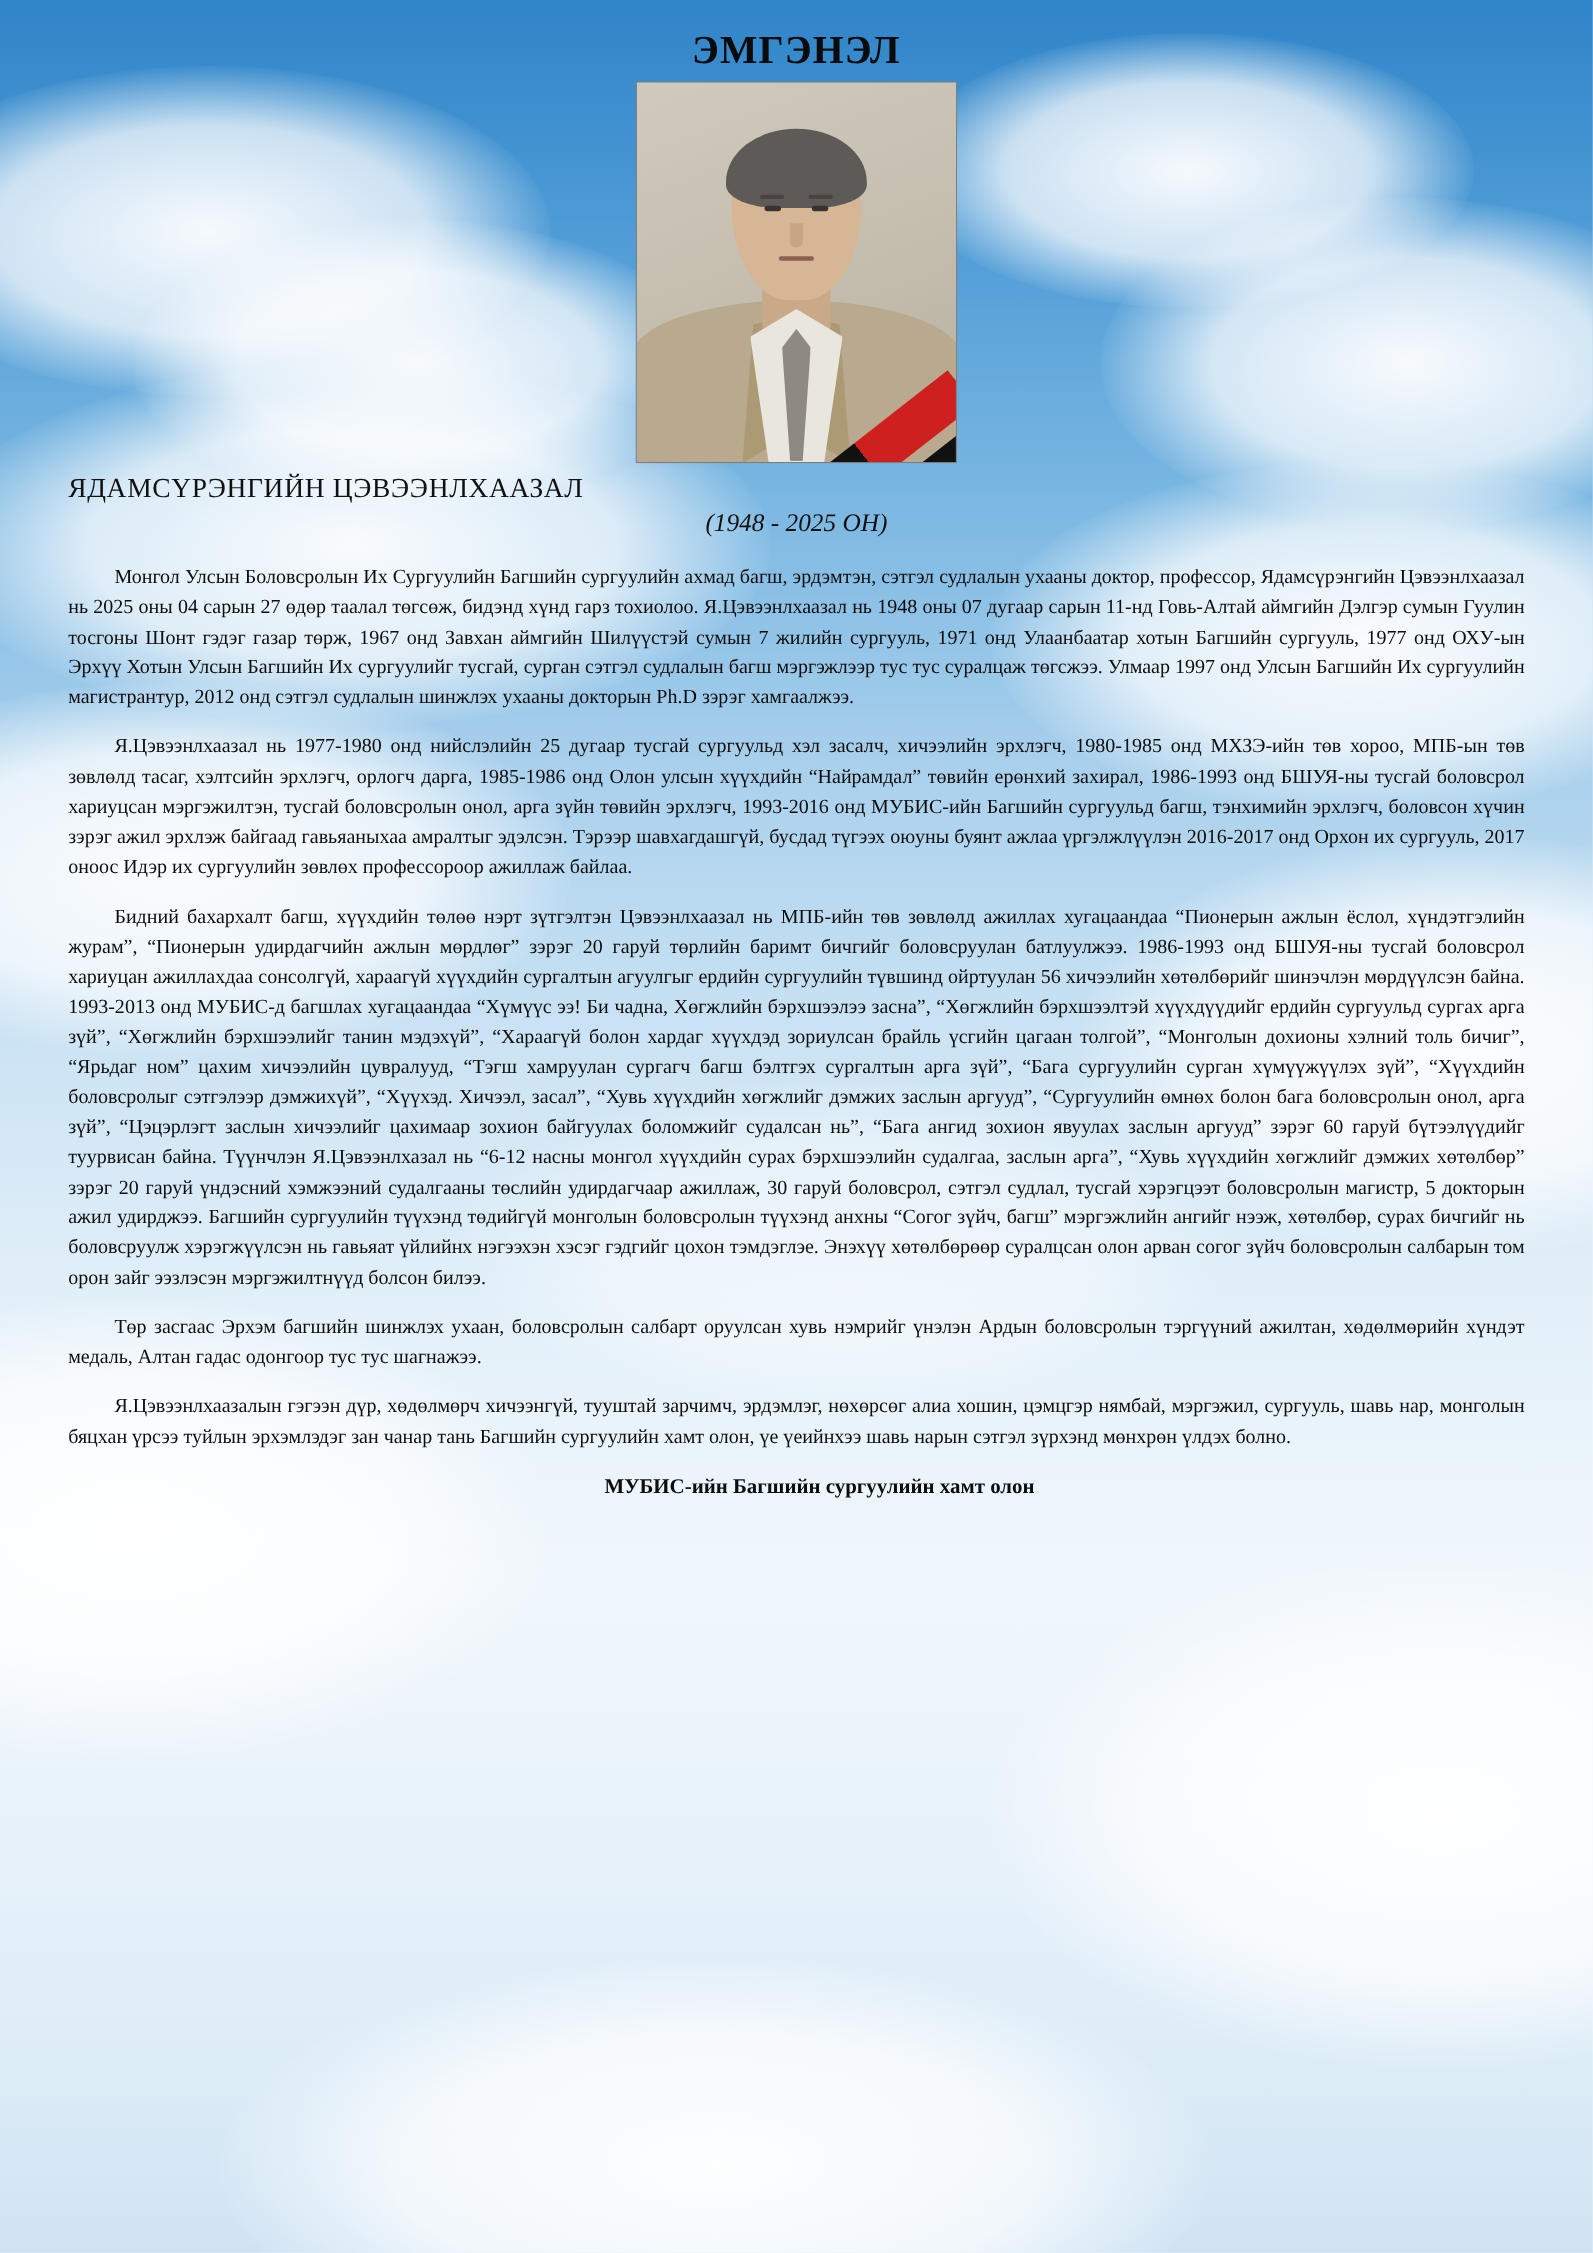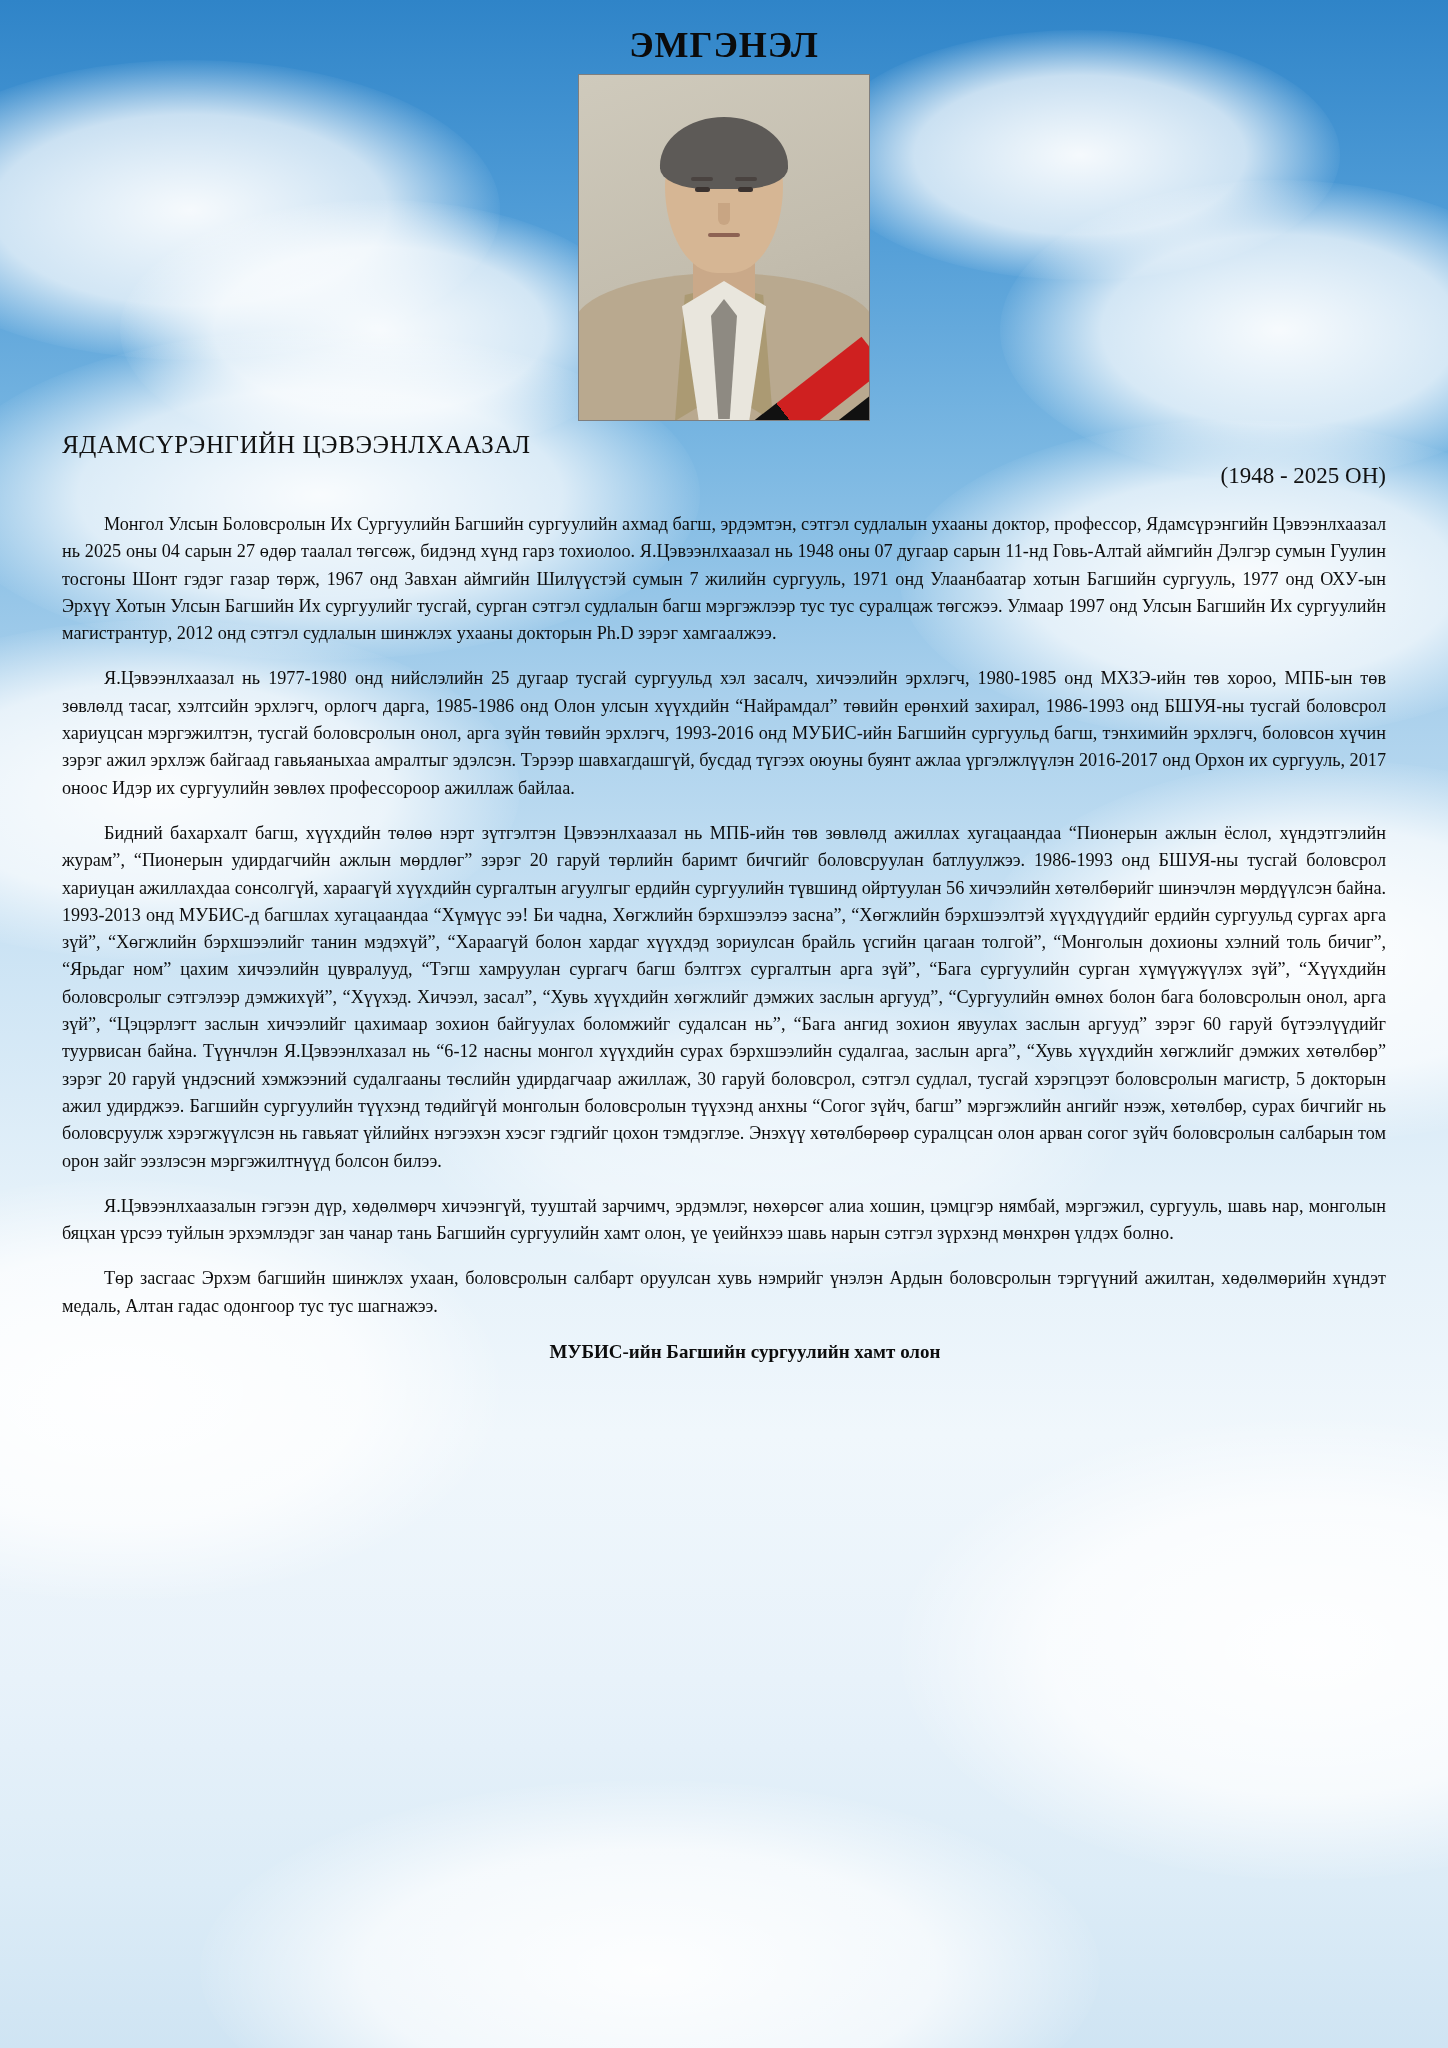--- a/index.html
+++ b/index.html
@@ -165,24 +165,25 @@
     background: #111;
   }
 
   .person-name {
     font-size: 25px;
     letter-spacing: .6px;
     color: #111;
     margin-top: 6px;
   }
   .person-years {
-    text-align: right;
+    text-align: center;
     font-size: 23px;
     color: #111;
     margin-top: 4px;
+    font-style: italic;
   }
 
   .body-text {
     margin-top: 22px;
     font-size: 18.2px;
     line-height: 1.5;
     color: #0d0d0d;
     text-align: justify;
     text-justify: inter-word;
   }
@@ -247,18 +248,18 @@
     </div>
   </div>
 
   <div class="person-name">ЯДАМСҮРЭНГИЙН ЦЭВЭЭНЛХААЗАЛ</div>
   <div class="person-years">(1948 - 2025 ОН)</div>
 
   <div class="body-text">
     <p>Монгол Улсын Боловсролын Их Сургуулийн Багшийн сургуулийн ахмад багш, эрдэмтэн, сэтгэл судлалын ухааны доктор, профессор, Ядамсүрэнгийн Цэвээнлхаазал нь 2025 оны 04 сарын 27 өдөр таалал төгсөж, бидэнд хүнд гарз тохиолоо. Я.Цэвээнлхаазал нь 1948 оны 07 дугаар сарын 11-нд Говь-Алтай аймгийн Дэлгэр сумын Гуулин тосгоны Шонт гэдэг газар төрж, 1967 онд Завхан аймгийн Шилүүстэй сумын 7 жилийн сургууль, 1971 онд Улаанбаатар хотын Багшийн сургууль, 1977 онд ОХУ-ын Эрхүү Хотын Улсын Багшийн Их сургуулийг тусгай, сурган сэтгэл судлалын багш мэргэжлээр тус тус суралцаж төгсжээ. Улмаар 1997 онд Улсын Багшийн Их сургуулийн магистрантур, 2012 онд сэтгэл судлалын шинжлэх ухааны докторын Ph.D зэрэг хамгаалжээ.</p>
     <p>Я.Цэвээнлхаазал нь 1977-1980 онд нийслэлийн 25 дугаар тусгай сургуульд хэл засалч, хичээлийн эрхлэгч, 1980-1985 онд МХЗЭ-ийн төв хороо, МПБ-ын төв зөвлөлд тасаг, хэлтсийн эрхлэгч, орлогч дарга, 1985-1986 онд Олон улсын хүүхдийн “Найрамдал” төвийн ерөнхий захирал, 1986-1993 онд БШУЯ-ны тусгай боловсрол хариуцсан мэргэжилтэн, тусгай боловсролын онол, арга зүйн төвийн эрхлэгч, 1993-2016 онд МУБИС-ийн Багшийн сургуульд багш, тэнхимийн эрхлэгч, боловсон хүчин зэрэг ажил эрхлэж байгаад гавьяаныхаа амралтыг эдэлсэн. Тэрээр шавхагдашгүй, бусдад түгээх оюуны буянт ажлаа үргэлжлүүлэн 2016-2017 онд Орхон их сургууль, 2017 оноос Идэр их сургуулийн зөвлөх профессороор ажиллаж байлаа.</p>
     <p>Бидний бахархалт багш, хүүхдийн төлөө нэрт зүтгэлтэн Цэвээнлхаазал нь МПБ-ийн төв зөвлөлд ажиллах хугацаандаа “Пионерын ажлын ёслол, хүндэтгэлийн журам”, “Пионерын удирдагчийн ажлын мөрдлөг” зэрэг 20 гаруй төрлийн баримт бичгийг боловсруулан батлуулжээ. 1986-1993 онд БШУЯ-ны тусгай боловсрол хариуцан ажиллахдаа сонсолгүй, хараагүй хүүхдийн сургалтын агуулгыг ердийн сургуулийн түвшинд ойртуулан 56 хичээлийн хөтөлбөрийг шинэчлэн мөрдүүлсэн байна. 1993-2013 онд МУБИС-д багшлах хугацаандаа “Хүмүүс ээ! Би чадна, Хөгжлийн бэрхшээлээ засна”, “Хөгжлийн бэрхшээлтэй хүүхдүүдийг ердийн сургуульд сургах арга зүй”, “Хөгжлийн бэрхшээлийг танин мэдэхүй”, “Хараагүй болон хардаг хүүхдэд зориулсан брайль үсгийн цагаан толгой”, “Монголын дохионы хэлний толь бичиг”, “Ярьдаг ном” цахим хичээлийн цувралууд, “Тэгш хамруулан сургагч багш бэлтгэх сургалтын арга зүй”, “Бага сургуулийн сурган хүмүүжүүлэх зүй”, “Хүүхдийн боловсролыг сэтгэлээр дэмжихүй”, “Хүүхэд. Хичээл, засал”, “Хувь хүүхдийн хөгжлийг дэмжих заслын аргууд”, “Сургуулийн өмнөх болон бага боловсролын онол, арга зүй”, “Цэцэрлэгт заслын хичээлийг цахимаар зохион байгуулах боломжийг судалсан нь”, “Бага ангид зохион явуулах заслын аргууд” зэрэг 60 гаруй бүтээлүүдийг туурвисан байна. Түүнчлэн Я.Цэвээнлхазал нь “6-12 насны монгол хүүхдийн сурах бэрхшээлийн судалгаа, заслын арга”, “Хувь хүүхдийн хөгжлийг дэмжих хөтөлбөр” зэрэг 20 гаруй үндэсний хэмжээний судалгааны төслийн удирдагчаар ажиллаж, 30 гаруй боловсрол, сэтгэл судлал, тусгай хэрэгцээт боловсролын магистр, 5 докторын ажил удирджээ. Багшийн сургуулийн түүхэнд төдийгүй монголын боловсролын түүхэнд анхны “Согог зүйч, багш” мэргэжлийн ангийг нээж, хөтөлбөр, сурах бичгийг нь боловсруулж хэрэгжүүлсэн нь гавьяат үйлийнх нэгээхэн хэсэг гэдгийг цохон тэмдэглэе. Энэхүү хөтөлбөрөөр суралцсан олон арван  согог зүйч боловсролын салбарын том орон зайг ээзлэсэн мэргэжилтнүүд болсон билээ.</p>
+    <p>Төр засгаас Эрхэм багшийн шинжлэх ухаан, боловсролын салбарт оруулсан хувь нэмрийг үнэлэн Ардын боловсролын тэргүүний ажилтан, хөдөлмөрийн хүндэт медаль, Алтан гадас одонгоор тус тус шагнажээ.</p>
     <p>Я.Цэвээнлхаазалын гэгээн дүр, хөдөлмөрч хичээнгүй, тууштай зарчимч, эрдэмлэг, нөхөрсөг алиа хошин, цэмцгэр нямбай, мэргэжил, сургууль, шавь нар, монголын бяцхан үрсээ  туйлын эрхэмлэдэг зан чанар тань Багшийн сургуулийн хамт олон, үе үеийнхээ шавь нарын сэтгэл зүрхэнд мөнхрөн үлдэх болно.</p>
-    <p>Төр засгаас Эрхэм багшийн шинжлэх ухаан, боловсролын салбарт оруулсан хувь нэмрийг үнэлэн Ардын боловсролын тэргүүний ажилтан, хөдөлмөрийн хүндэт медаль, Алтан гадас одонгоор тус тус шагнажээ.</p>
     <p class="signature">МУБИС-ийн Багшийн сургуулийн хамт олон</p>
   </div>
 
 </div>
 
 </body></html>

